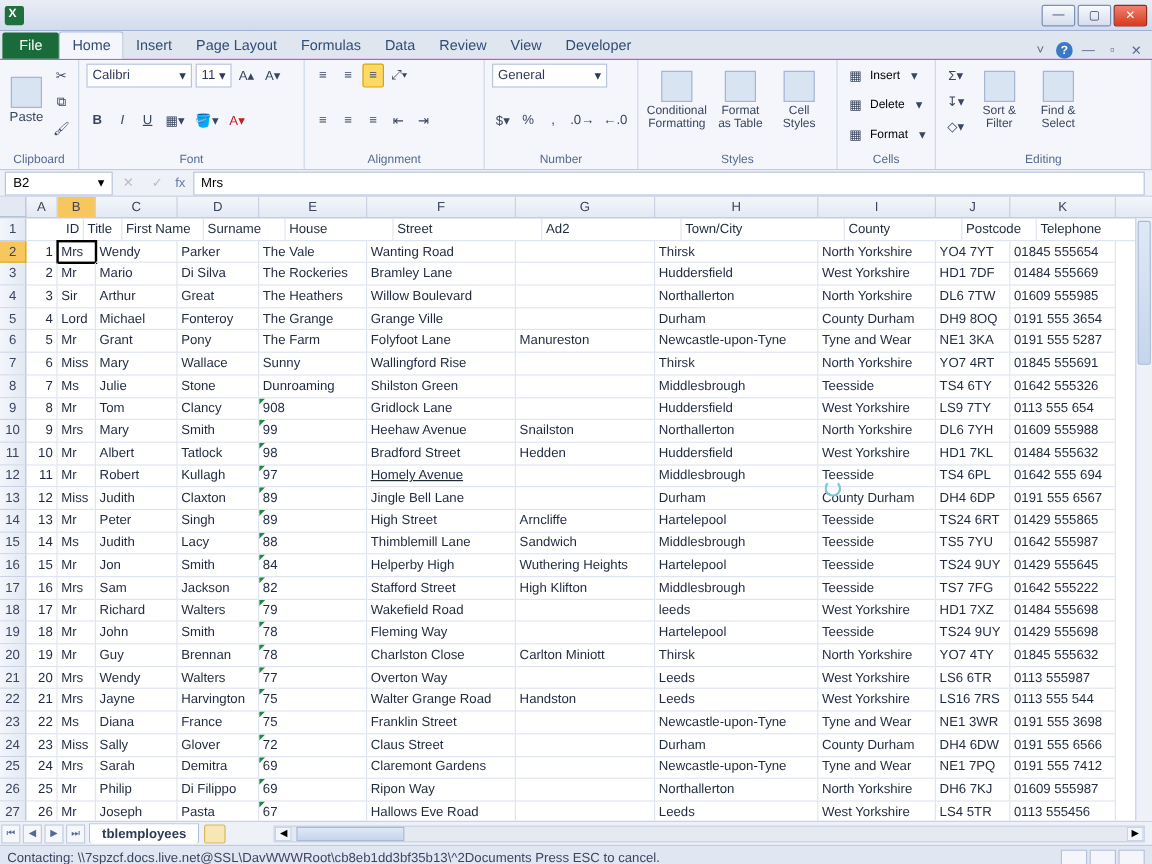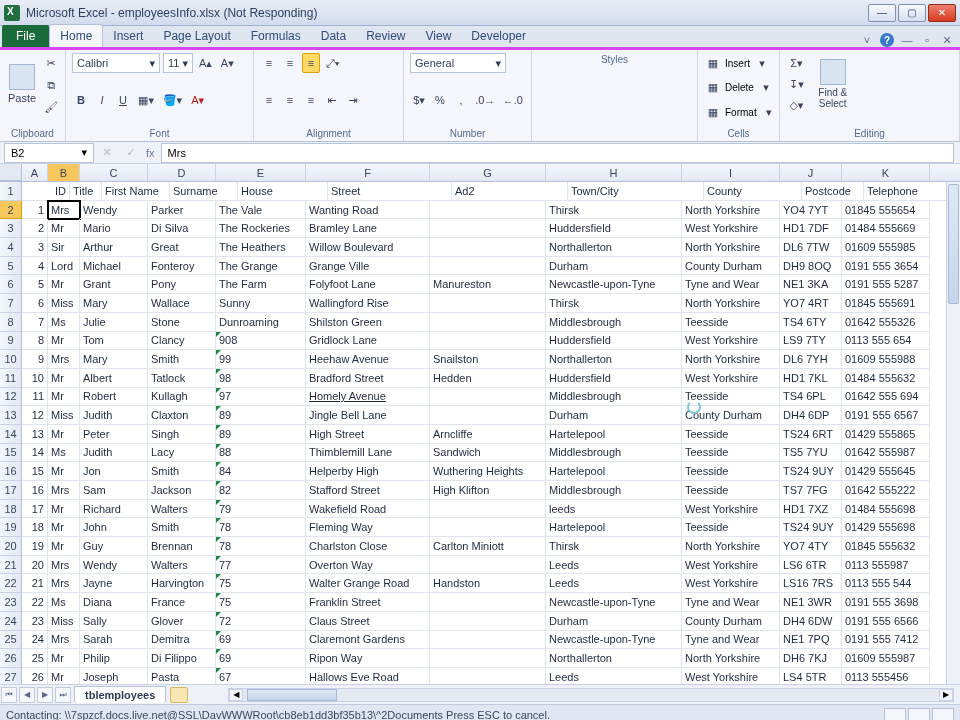--- a/index.html
+++ b/index.html
@@ -6,21 +6,21 @@
 html,body{width:960px;height:720px;overflow:hidden;background:#fff;}
 
 .titlebar{height:26px;background:linear-gradient(#e9edf5,#d2dbee);display:flex;align-items:center;padding:0 4px;border-bottom:1px solid #9fb0d0;}
 .titlebar .excel-icon{width:16px;height:16px;background:#1f6f3f;display:inline-block;margin-right:6px;border-radius:2px;position:relative;}
 .titlebar .excel-icon:after{content:"X";color:#fff;font-weight:bold;font-size:10px;position:absolute;left:3px;top:1px;}
 .titlebar .title{color:#2c3e60;font-size:12px;}
 .winbtns{margin-left:auto;display:flex;}
 .winbtn{width:28px;height:18px;margin-left:2px;background:linear-gradient(#f7f9fc,#d6deee);border:1px solid #7e91b5;display:flex;align-items:center;justify-content:center;font-size:10px;color:#35426a;border-radius:2px;}
 .winbtn.close{background:linear-gradient(#f08070,#d83b1e);color:#fff;border-color:#8a2e1e;}
 
-.menurow{height:24px;background:#dfe6ef;display:flex;align-items:flex-end;border-bottom:3px solid #d946ef;}
+.menurow{height:24px;background:#dfe6ef;display:flex;align-items:flex-end;border-bottom:1px solid #d946ef;}
 .filetab{background:#1a6b3a;color:#fff;padding:4px 14px;font-size:12px;margin-left:2px;border-radius:2px 2px 0 0;}
 .mtab{padding:4px 10px;font-size:12px;color:#2f4c7a;cursor:pointer;}
 .mtab.active{background:#f4f6fb;border:1px solid #b5c1d9;border-bottom:none;border-radius:3px 3px 0 0;}
 .menurow .wndctl{margin-left:auto;display:flex;gap:6px;padding-right:6px;align-items:center;color:#5a6c92;}
 .wndctl span{width:14px;height:14px;display:inline-flex;align-items:center;justify-content:center;border:1px solid transparent;}
 .helpq{background:#3a79c8;color:#fff;border-radius:7px;font-size:10px;font-weight:bold;}
 
 .ribbon{height:92px;background:#f4f6fb;border-bottom:1px solid #b5c1d9;display:flex;}
 .rgroup{border-right:1px solid #d0d8e8;padding:3px 6px 2px;display:flex;flex-direction:column;justify-content:space-between;}
 .rgroup .lbl{text-align:center;color:#556a8f;font-size:10px;margin-top:1px;}
@@ -71,21 +71,20 @@
 .status .viewbtns{margin-left:auto;display:flex;gap:2px;}
 .status .vb{width:22px;height:14px;border:1px solid #b5c1d9;background:#f4f6fb;}
 
 .waitdot{position:absolute;width:14px;height:14px;border:2px solid #7fc8d6;border-top-color:transparent;border-radius:50%;left:687px;top:236px;}
 </style>
 </head>
 <body>
 
 <div class="titlebar">
   <span class="excel-icon"></span>
-  <span class="title">Microsoft Excel - employeesInfo.xlsx (Not Responding)</span>
   <div class="winbtns">
     <div class="winbtn">—</div>
     <div class="winbtn">▢</div>
     <div class="winbtn close">✕</div>
   </div>
 </div>
 
 <div class="menurow">
   <div class="filetab">File</div>
   <div class="mtab active">Home</div>
@@ -173,20 +172,34 @@
       <div class="icbtn">$▾</div>
       <div class="icbtn">%</div>
       <div class="icbtn">,</div>
       <div class="icbtn">.0→</div>
       <div class="icbtn">←.0</div>
     </div>
     <div class="lbl">Number</div>
   </div>
 
   <div class="rgroup" style="width:166px">
+    <div class="rrow" style="height:62px">
+      <div class="bigbtn" style="width:52px">
+          <div class="ic"></div>
+          <span style="font-size:10px;text-align:center">Conditional Formatting</span>
+        </div>
+      <div class="bigbtn" style="width:48px">
+          <div class="ic"></div>
+          <span style="font-size:10px;text-align:center">Format as Table</span>
+        </div>
+      <div class="bigbtn" style="width:44px">
+          <div class="ic"></div>
+          <span style="font-size:10px;text-align:center">Cell Styles</span>
+        </div>
+    </div>
     <div class="lbl">Styles</div>
   </div>
 
   <div class="rgroup" style="width:82px">
     <div class="rrow">
         <div class="icbtn">▦</div>
         <span style="font-size:10px">Insert</span>
         <span class="icbtn">▾</span>
       </div>
     <div class="rrow">
@@ -202,20 +215,24 @@
     <div class="lbl">Cells</div>
   </div>
 
   <div class="rgroup" style="flex:1">
     <div class="rrow" style="height:62px">
       <div style="display:flex;flex-direction:column;gap:1px">
         <div class="icbtn">Σ▾</div>
         <div class="icbtn">↧▾</div>
         <div class="icbtn">◇▾</div>
       </div>
+      <div class="bigbtn" style="width:46px">
+          <div class="ic"></div>
+          <span style="font-size:10px;text-align:center">Sort &amp; Filter</span>
+        </div>
       <div class="bigbtn" style="width:46px">
           <div class="ic"></div>
           <span style="font-size:10px;text-align:center">Find &amp; Select</span>
         </div>
     </div>
     <div class="lbl">Editing</div>
   </div>
 </div>
 
 <div class="fbar">

